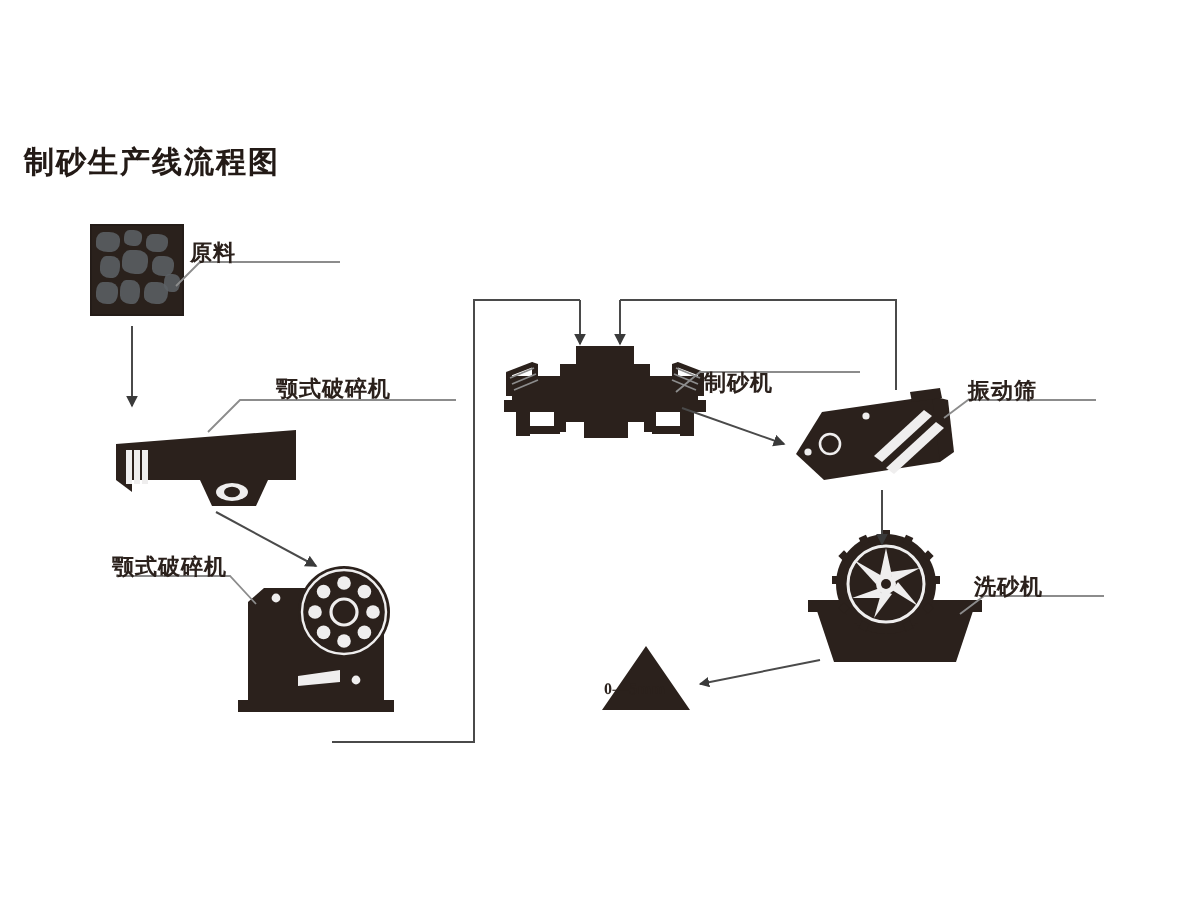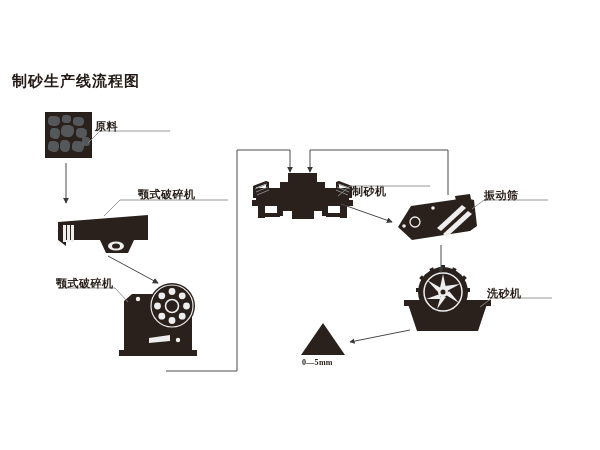--- a/index.html
+++ b/index.html
@@ -223,15 +223,15 @@
   <div class="label" style="left:138px;top:187px;">颚式破碎机</div>
 
   <div class="label" style="left:56px;top:276px;">颚式破碎机</div>
 
   <div class="label" style="left:352px;top:184px;text-align:center;">制砂机</div>
 
   <div class="label" style="left:484px;top:188px;">振动筛</div>
 
   <div class="label" style="left:487px;top:286px;">洗砂机</div>
 
-  <div class="label-small" style="left:302px;top:358px;">0—5mm</div>
+  <div class="label-small" style="left:302px;top:340px;">0—5mm</div>
 
 </div>
 
 </body></html>

